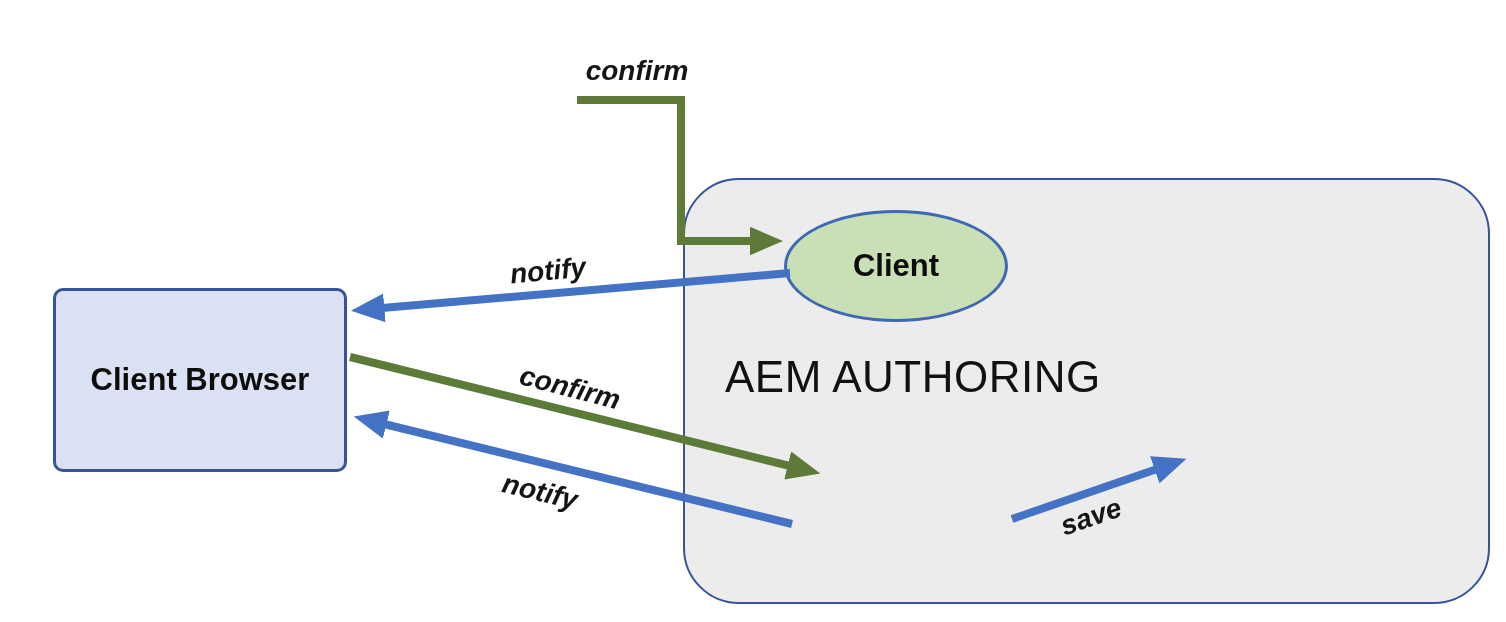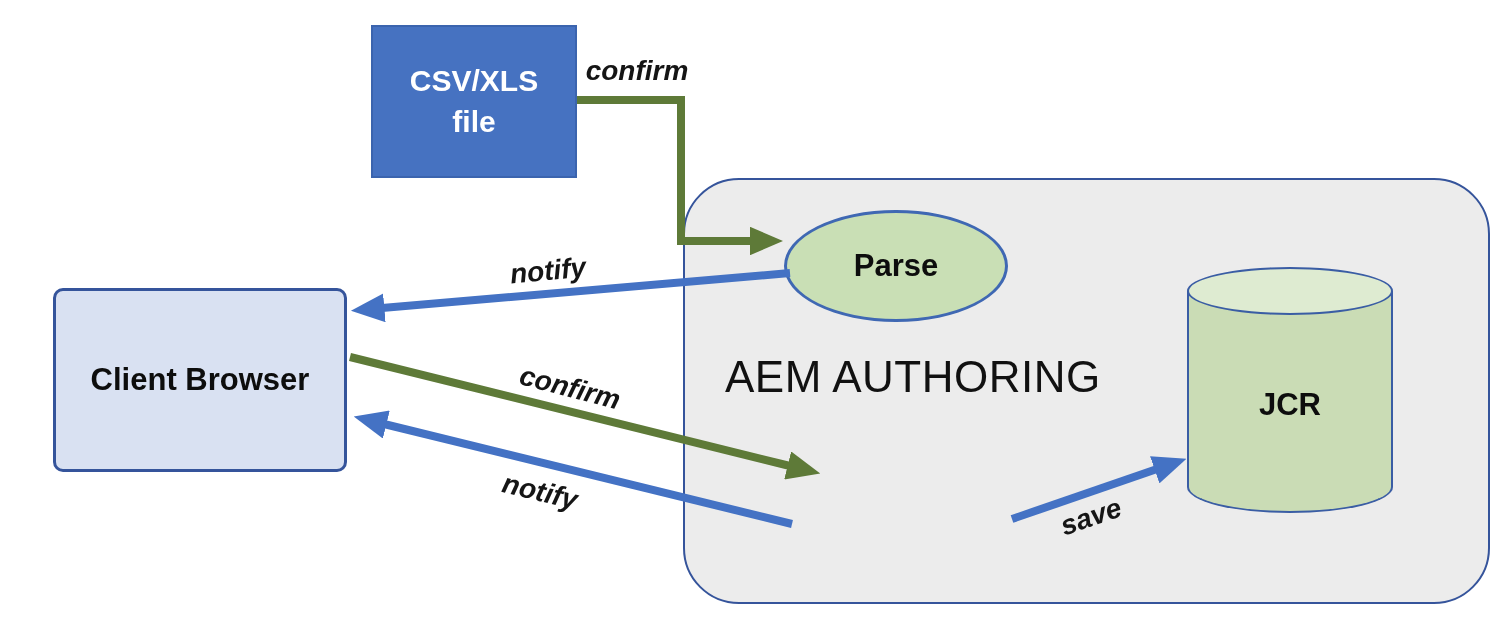--- a/index.html
+++ b/index.html
@@ -74,39 +74,30 @@
 </style>
 </head>
 <body>
 
 <div class="canvas">
 
   <div class="aem-box">
     <div class="aem-label">AEM AUTHORING</div>
   </div>
 
-  <div class="csv-box">
-    <div class="lbl">CSV/XLS
-file</div>
-  </div>
 
   <div class="client-box">
     <div class="lbl">Client Browser</div>
   </div>
 
   <div class="ellipse parse">
-    <div class="lbl">Parse</div>
+    <div class="lbl">Client</div>
   </div>
 
 
-  <div class="cyl">
-    <div class="cyl-body"></div>
-    <div class="cyl-top"></div>
-    <div class="cyl-label">JCR</div>
-  </div>
 
   <svg class="arrows" viewBox="0 0 1506 622">
     <defs>
       <marker id="ah-green" markerUnits="strokeWidth" markerWidth="4.2" markerHeight="3.6" refX="0.3" refY="1.8" orient="auto">
         <path d="M0,0 L4.2,1.8 L0,3.6 Z" fill="#5e7a38"></path>
       </marker>
       <marker id="ah-blue" markerUnits="strokeWidth" markerWidth="4.2" markerHeight="3.6" refX="0.3" refY="1.8" orient="auto">
         <path d="M0,0 L4.2,1.8 L0,3.6 Z" fill="#4472c4"></path>
       </marker>
     </defs>

